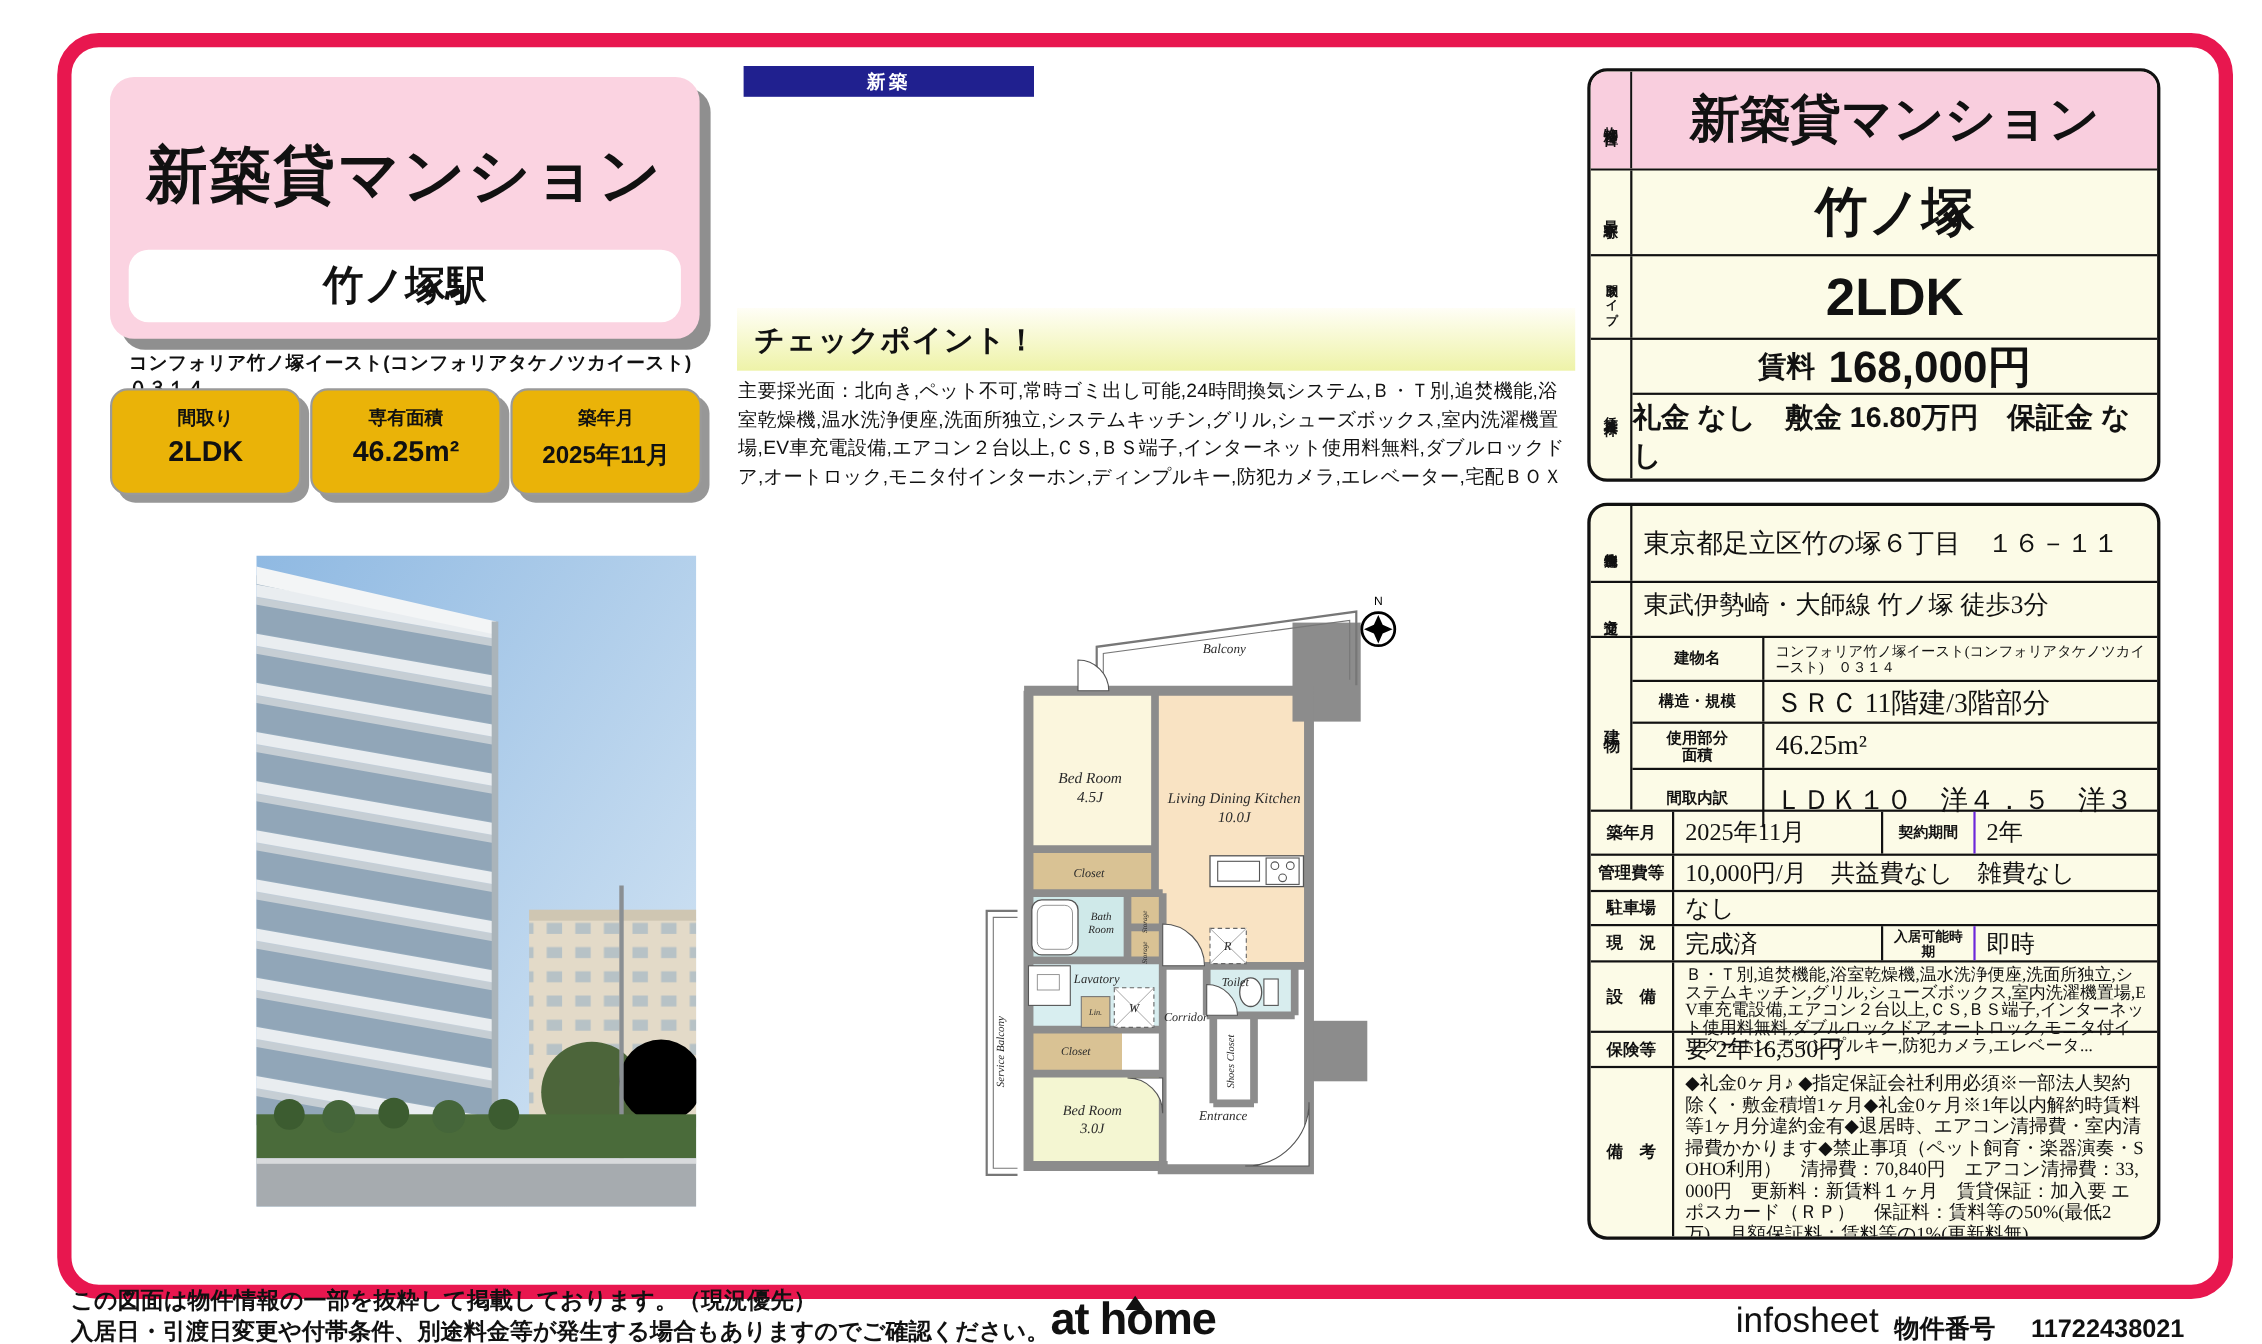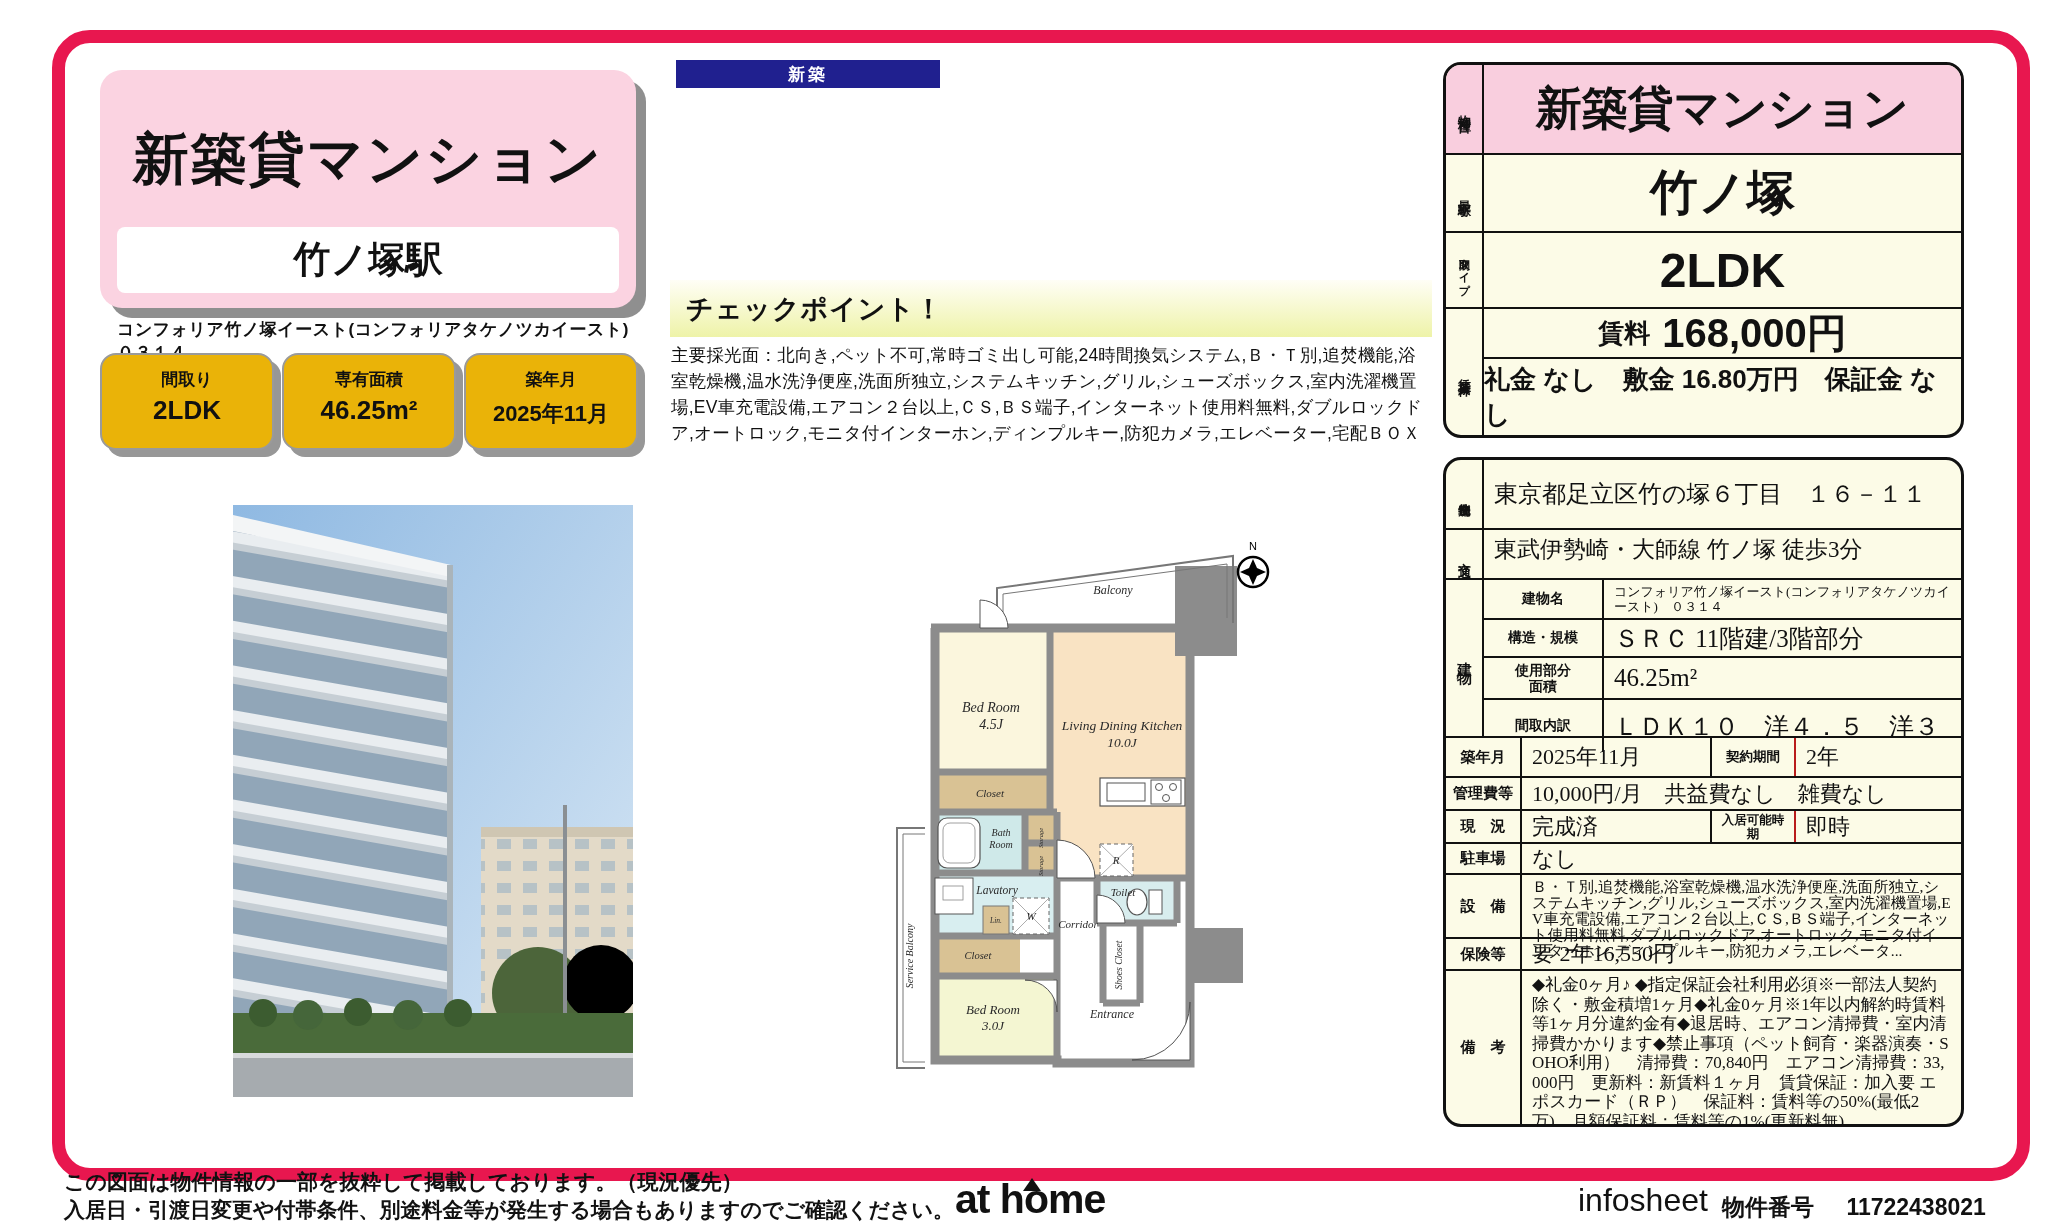--- a/index.html
+++ b/index.html
@@ -7,42 +7,42 @@
     width:2056px;height:1222px;position:relative;background:#ffffff;
     font-family:"Liberation Sans","DejaVu Sans",sans-serif;color:#111;
     overflow:hidden;
   }
   .abs{position:absolute;}
   
   #frame{left:52px;top:30px;width:1952px;height:1125px;border:13px solid #e8174f;border-radius:38px;background:#fff;}
   
   #title-card{left:100px;top:70px;width:536px;height:238px;background:#fbd3e1;border-radius:22px;box-shadow:10px 10px 0 #8f8f8f;}
   #title-main{position:absolute;left:0;right:0;top:52px;text-align:center;font-size:56px;font-weight:bold;letter-spacing:2px;}
-  #station-box{position:absolute;left:17px;right:17px;bottom:15px;height:66px;background:#fff;border-radius:8px;text-align:center;font-size:37px;font-weight:bold;line-height:66px;}
+  #station-box{position:absolute;left:17px;right:17px;bottom:15px;height:66px;background:#fff;border-radius:18px;text-align:center;font-size:37px;font-weight:bold;line-height:66px;}
   #subtitle{left:117px;top:318px;width:540px;font-size:17px;font-weight:bold;letter-spacing:0.5px;}
   .stat-box{top:353px;width:170px;height:93px;background:#eab308;border:2px solid #9a9a9a;border-radius:16px;box-shadow:7px 7px 0 #979797;text-align:center;}
   .stat-label{margin-top:13px;font-size:17px;font-weight:bold;}
   .stat-value{margin-top:4px;font-size:26px;font-weight:bold;}
   #stat-3 .stat-value{font-size:22px;margin-top:8px;}
   #photo{left:233px;top:505px;width:400px;height:592px;}
   
   #badge-new{left:676px;top:60px;width:264px;height:28px;background:#20208f;color:#fff;font-size:17px;font-weight:bold;display:flex;align-items:center;justify-content:center;letter-spacing:3px;}
   #checkpoint-title{left:670px;top:280px;width:762px;height:57px;background:linear-gradient(#fffef6,#eef3a8);font-size:27px;font-weight:bold;display:flex;align-items:center;padding-left:16px;box-sizing:border-box;letter-spacing:1px;}
   #checkpoint-body{left:671px;top:342px;width:762px;font-size:17.5px;line-height:26px;letter-spacing:0.2px;}
   #floorplan{left:885px;top:528px;width:392px;height:592px;}
   .fp-label{font-family:"Liberation Serif","DejaVu Serif",serif;font-style:italic;fill:#2a2a2a;}
   
   .rtable{left:1443px;width:521px;border:3px solid #111;border-radius:18px;overflow:hidden;background:#fcfbe7;box-sizing:border-box;}
   #table1{top:62px;}
   #table2{top:457px;}
   .trow{display:flex;border-bottom:2px solid #111;box-sizing:border-box;}
   .trow:last-child{border-bottom:none;}
   .vlabel{width:38px;min-width:38px;border-right:2px solid #111;display:flex;align-items:center;justify-content:center;font-weight:bold;writing-mode:vertical-rl;text-orientation:upright;font-size:13px;letter-spacing:2px;box-sizing:border-box;padding:3px 0;text-align:center;}
   .hlabel{width:76px;min-width:76px;border-right:2px solid #111;display:flex;align-items:center;justify-content:center;font-weight:bold;font-size:15px;box-sizing:border-box;text-align:center;}
-  .midlabel{width:86px;min-width:86px;border-left:2px solid #111;border-right:2px solid #b91c1c;display:flex;align-items:center;justify-content:center;font-weight:bold;font-size:13.5px;box-sizing:border-box;text-align:center;word-break:break-all;padding:0 4px;}
+  .midlabel{width:86px;min-width:86px;border-left:2px solid #111;border-right:2px solid #6d28d9;display:flex;align-items:center;justify-content:center;font-weight:bold;font-size:13.5px;box-sizing:border-box;text-align:center;word-break:break-all;padding:0 4px;}
   .innerlabel{width:120px;min-width:120px;border-right:2px solid #111;display:flex;align-items:center;justify-content:center;font-weight:bold;font-size:14px;box-sizing:border-box;text-align:center;padding:17px 4px;}
   .innerlabel .wrapnarrow{display:inline-block;width:66px;word-break:break-all;line-height:16px;}
   .pink{background:#f9cede;}
   .ccell{flex:1;display:flex;align-items:center;justify-content:center;font-weight:bold;box-sizing:border-box;}
   .serifval{flex:1;display:flex;align-items:center;font-family:"Liberation Serif","DejaVu Serif",serif;padding:2px 10px;box-sizing:border-box;}
   .serifval.top{align-items:flex-start;padding-top:4px;}
   .smalltext{font-size:13px;line-height:15px;word-break:break-all;}
   .bigrow1{font-size:46px;}
   .bigrow2{font-size:48px;}
   .sub-col{flex:1;display:flex;flex-direction:column;}
@@ -272,29 +272,29 @@
   <div class="trow" style="height:40px;">
     <div class="hlabel">築年月</div>
     <div class="serifval top" style="font-size:22px;width:188px;flex:none;">2025年11月</div>
     <div class="midlabel">契約期間</div>
     <div class="serifval top" style="font-size:22px;">2年</div>
   </div>
   <div class="trow" style="height:33px;">
     <div class="hlabel">管理費等</div>
     <div class="serifval" style="font-size:22px;">10,000円/月　共益費なし　雑費なし</div>
   </div>
+  <div class="trow" style="height:31px;">
+    <div class="hlabel">駐車場</div>
+    <div class="serifval" style="font-size:22px;">なし</div>
+  </div>
   <div class="trow" style="height:33px;">
     <div class="hlabel">現　況</div>
     <div class="serifval" style="font-size:22px;width:188px;flex:none;">完成済</div>
     <div class="midlabel" style="font-size:12.5px;line-height:14px;">入居可能時期</div>
     <div class="serifval" style="font-size:22px;">即時</div>
-  </div>
-  <div class="trow" style="height:31px;">
-    <div class="hlabel">駐車場</div>
-    <div class="serifval" style="font-size:22px;">なし</div>
   </div>
   <div class="trow" style="height:64px;">
     <div class="hlabel">設　備</div>
     <div class="serifval top" style="font-size:15.5px;line-height:16px;word-break:break-all;">Ｂ・Ｔ別,追焚機能,浴室乾燥機,温水洗浄便座,洗面所独立,システムキッチン,グリル,シューズボックス,室内洗濯機置場,EV車充電設備,エアコン２台以上,ＣＳ,ＢＳ端子,インターネット使用料無料,ダブルロックドア,オートロック,モニタ付インターホン,ディンプルキー,防犯カメラ,エレベータ...</div>
   </div>
   <div class="trow" style="height:32px;">
     <div class="hlabel">保険等</div>
     <div class="serifval" style="font-size:22px;">要 2年16,550円</div>
   </div>
   <div class="trow" style="height:153px;border-bottom:none;">

